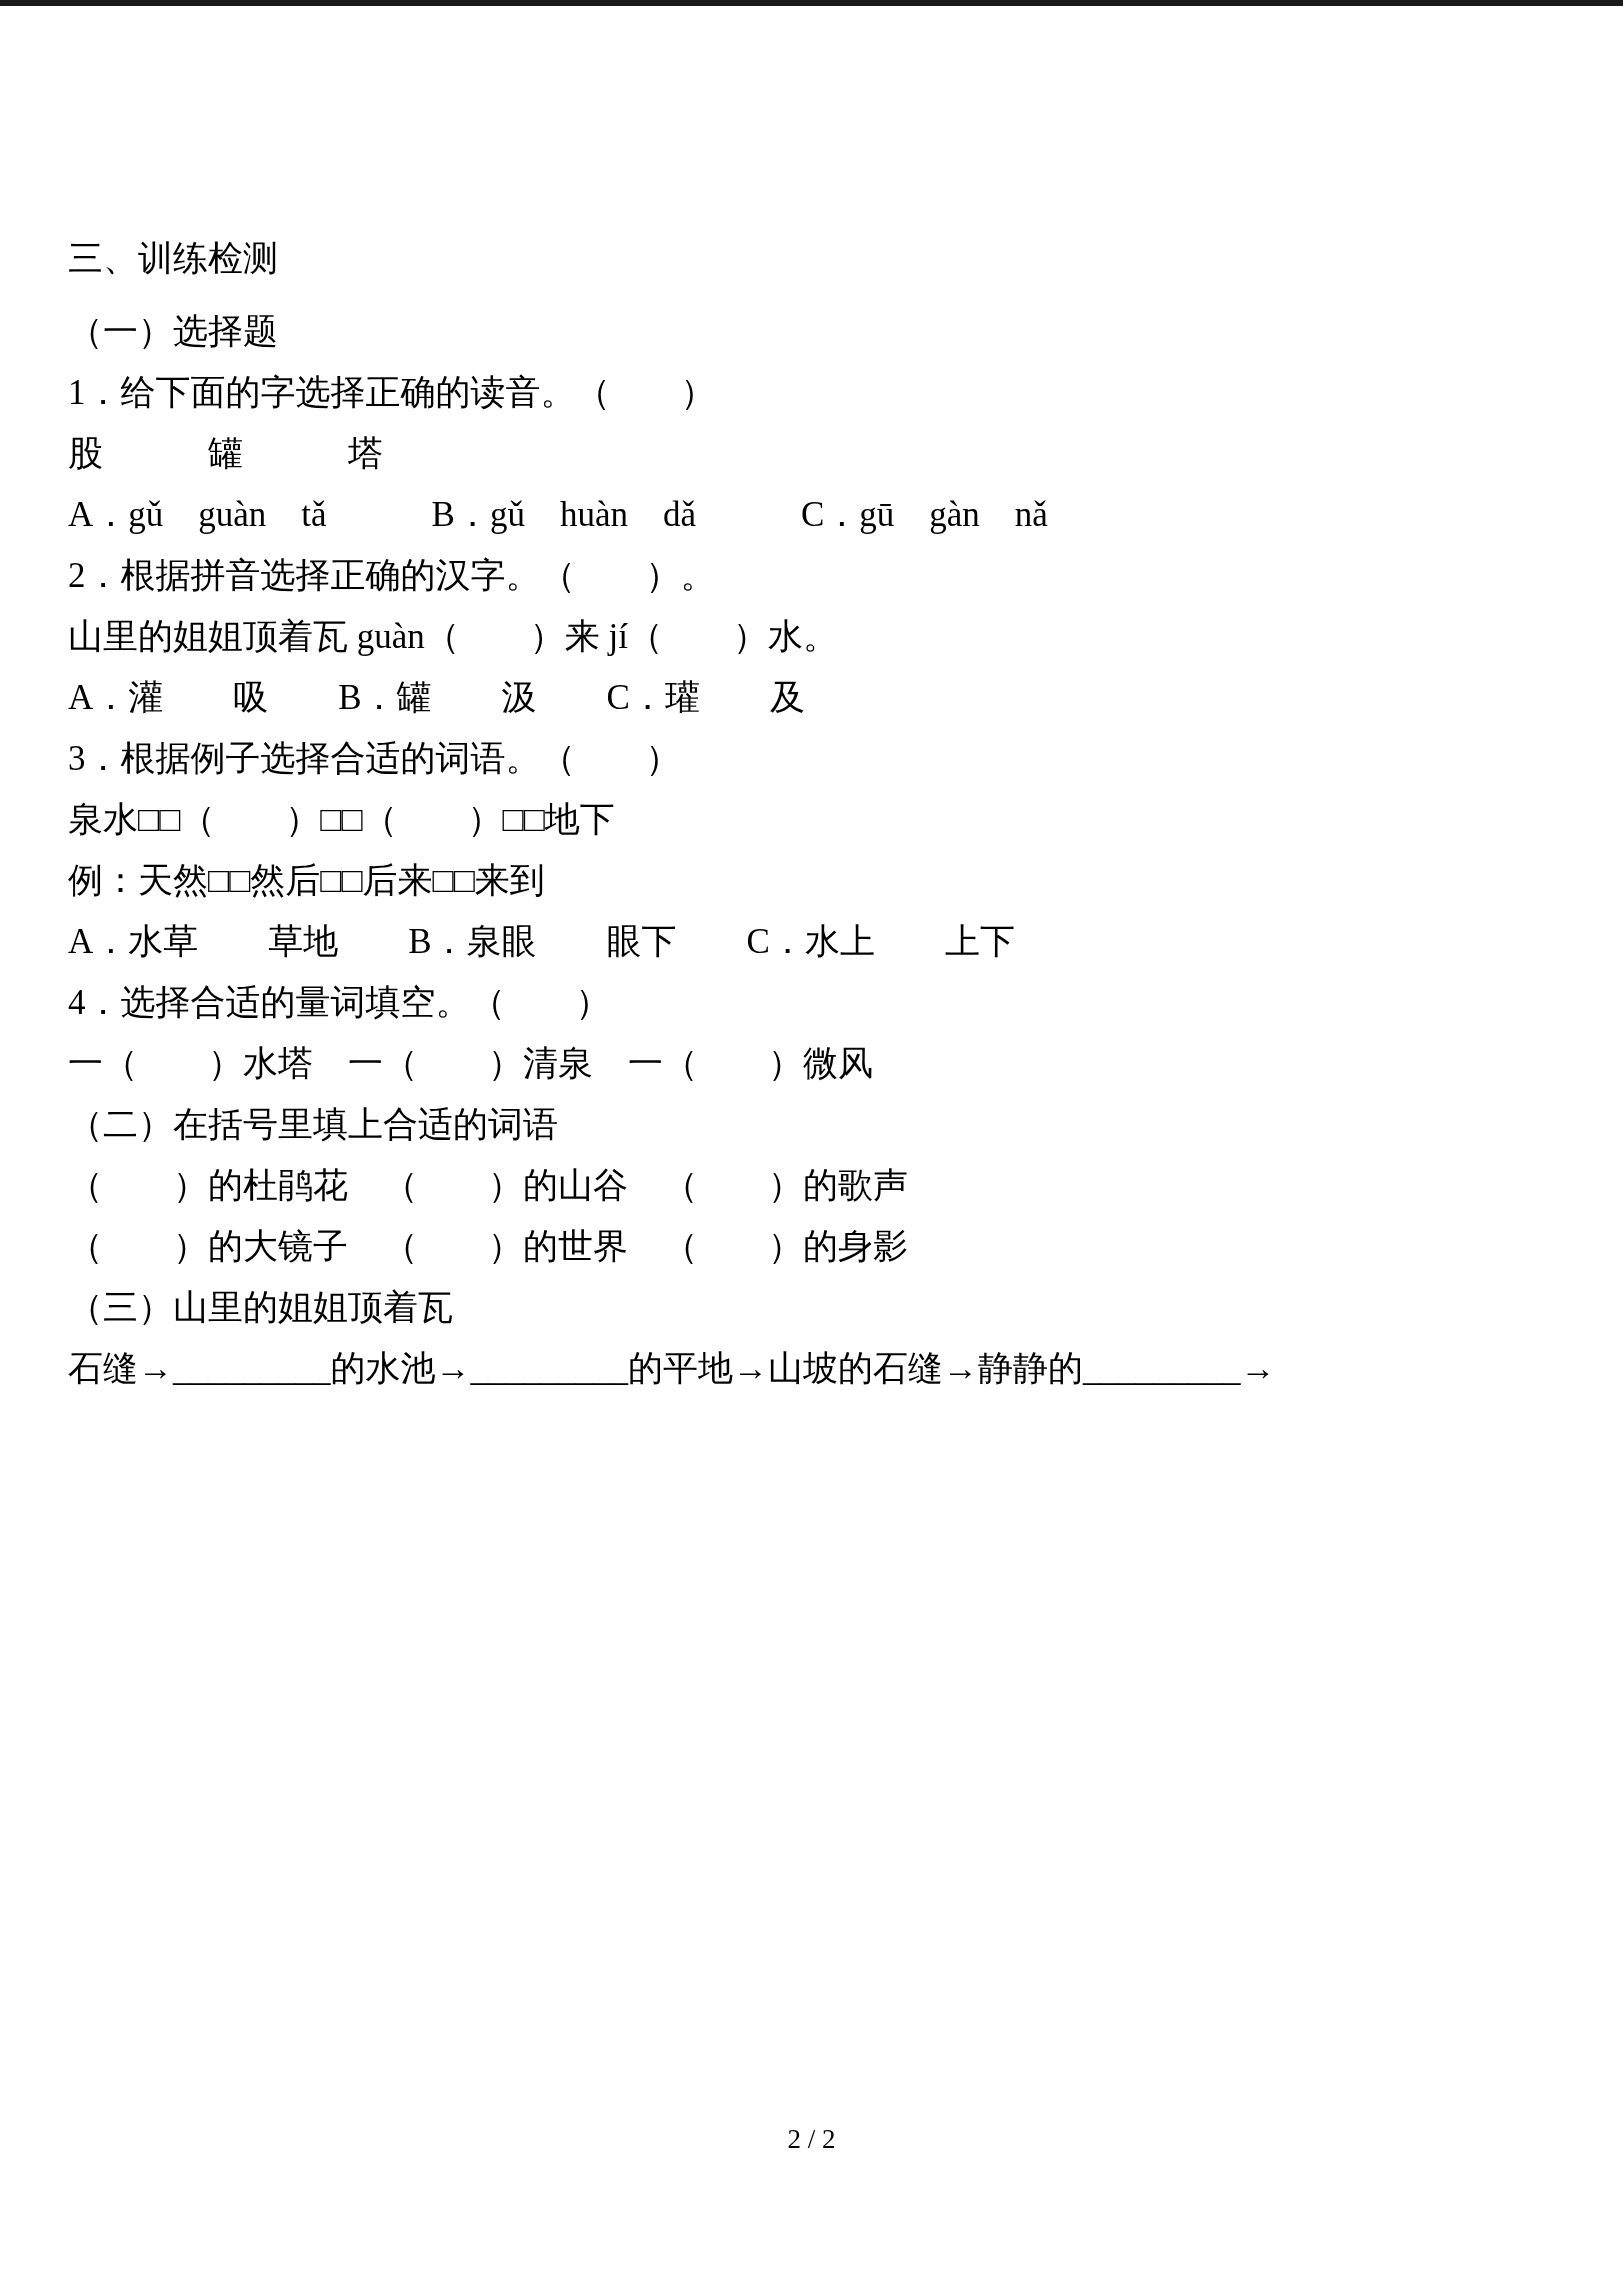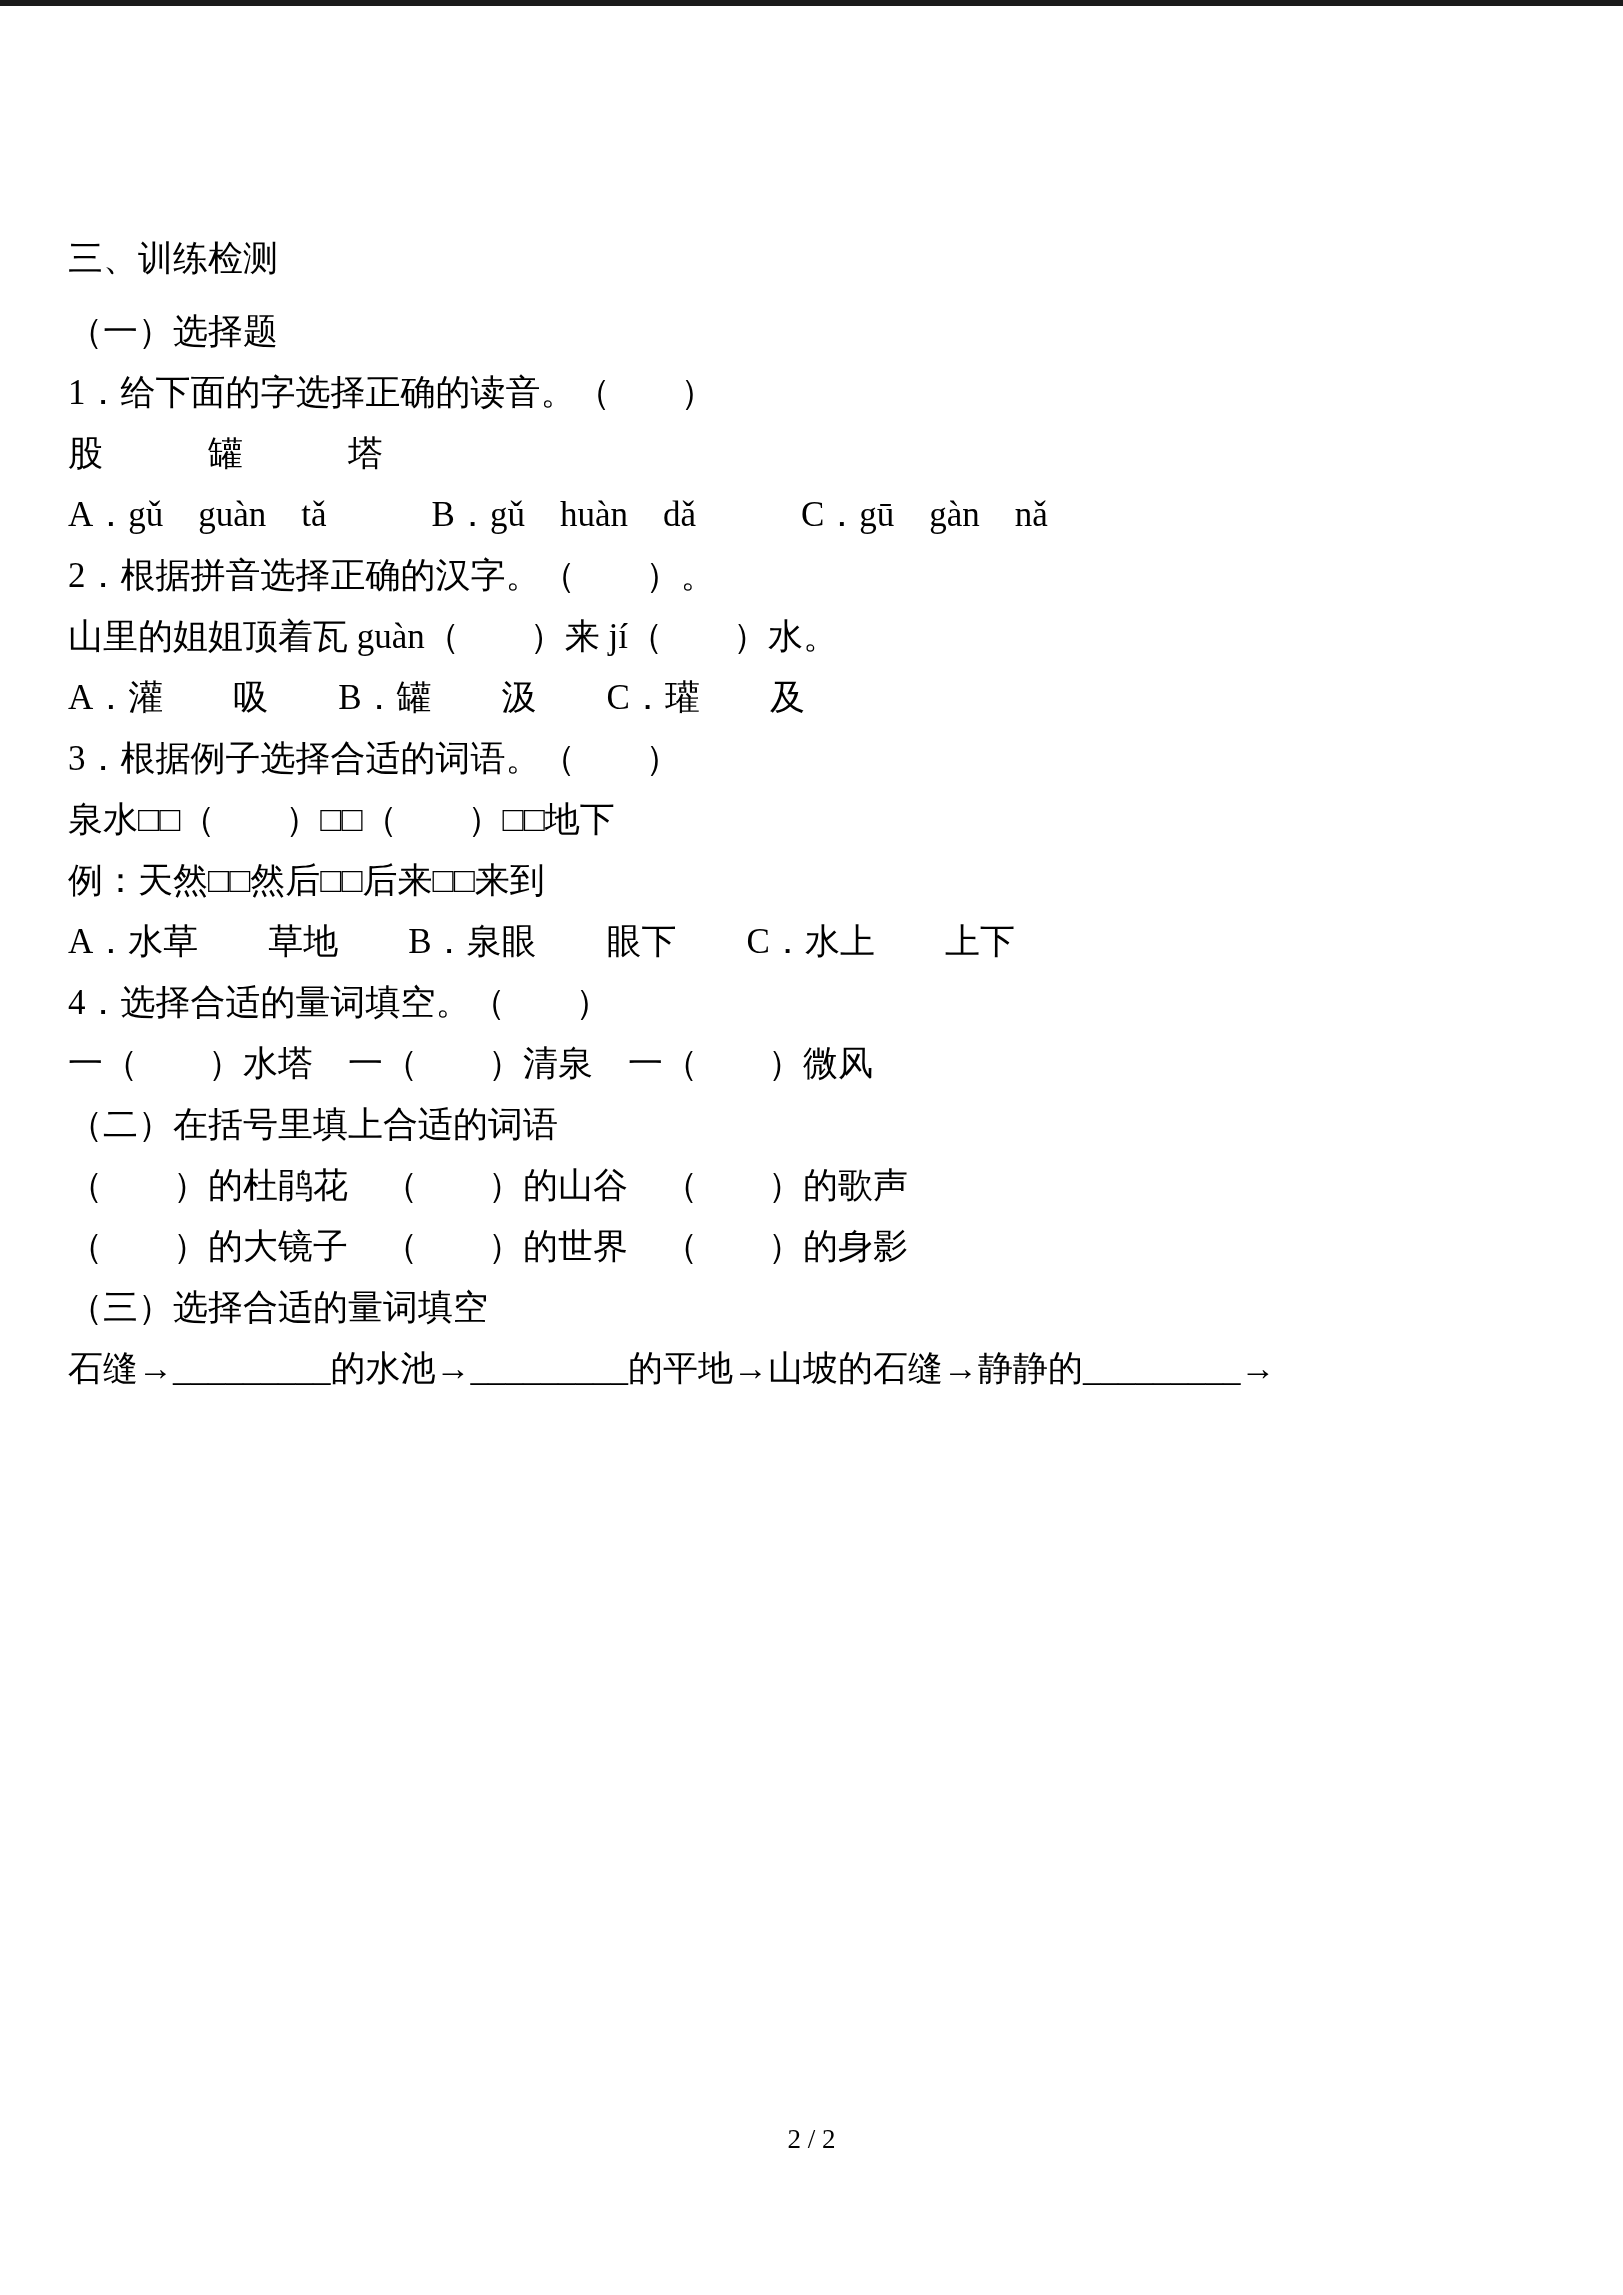--- a/index.html
+++ b/index.html
@@ -105,21 +105,21 @@
 
     <p class="line indent">一（　　）水塔　一（　　）清泉　一（　　）微风</p>
 
 
     <p class="line indent">（二）在括号里填上合适的词语</p>
 
     <p class="line indent">（　　）的杜鹃花　（　　）的山谷　（　　）的歌声</p>
 
     <p class="line indent">（　　）的大镜子　（　　）的世界　（　　）的身影</p>
 
-    <p class="line indent">（三）选择合适的量词填空</p>
+    <p class="line indent">（三）山里的姐姐顶着瓦</p>
 
     <p class="line indent">石缝→_________的水池→_________的平地→山坡的石缝→静静的_________→</p>
 
 
   </div>
 
   <div class="footer">2 / 2</div>
 </div>
 
 

